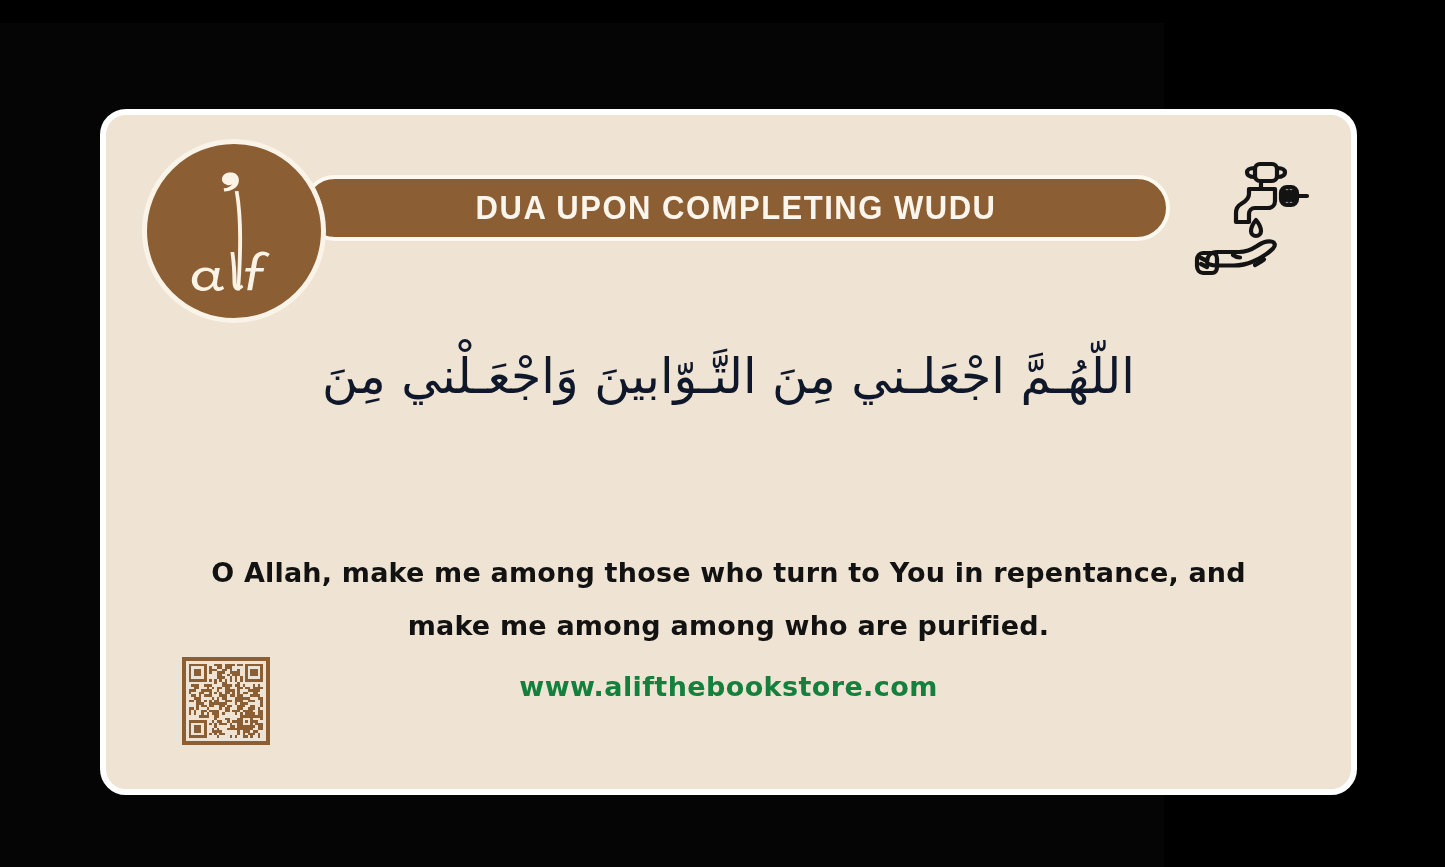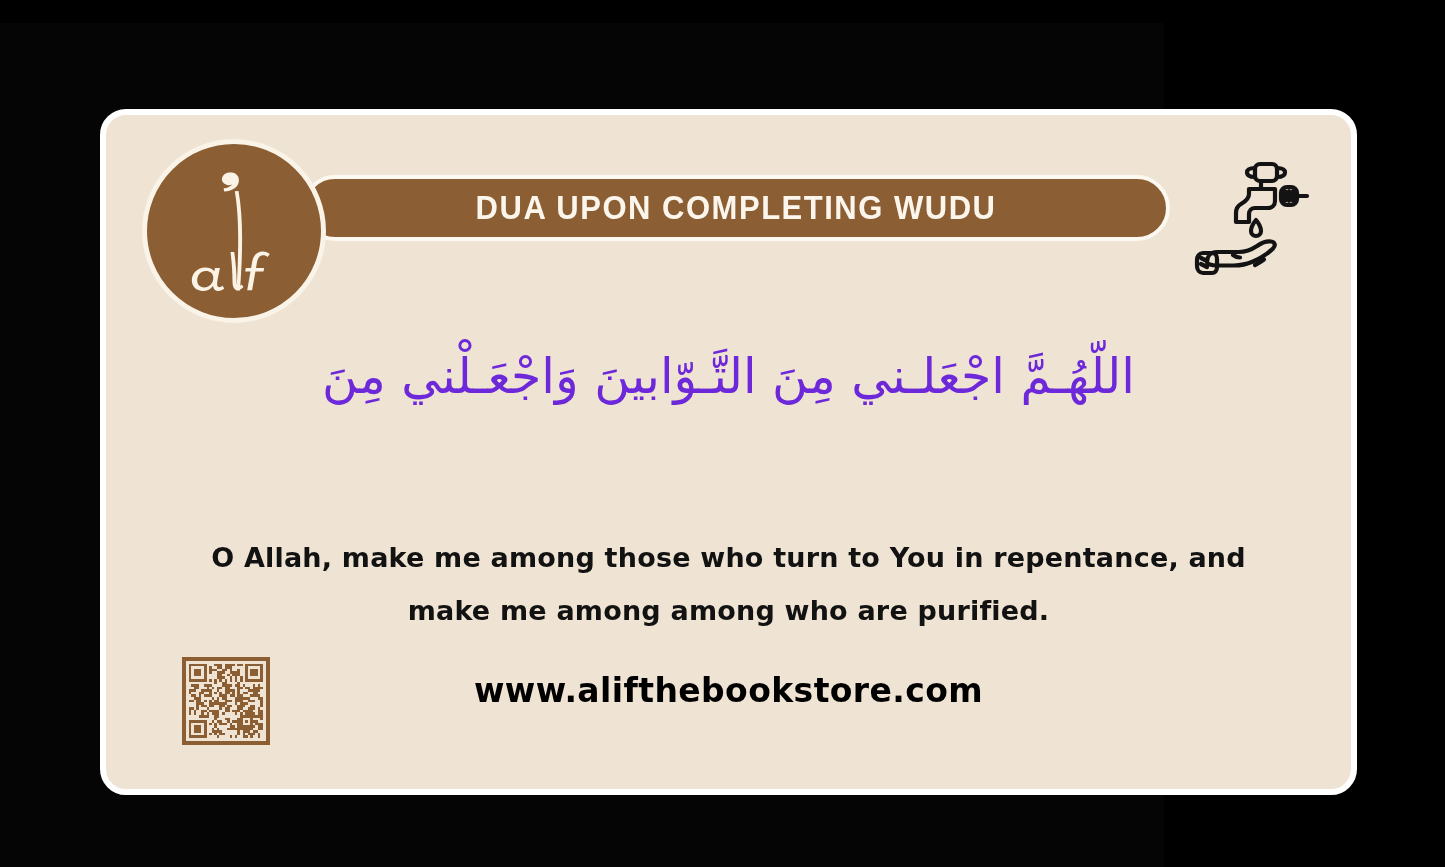--- a/index.html
+++ b/index.html
@@ -102,33 +102,33 @@
   }
 
   
   .arabic {
     position: absolute;
     left: 52px;
     right: 52px;
     top: 222px;
     text-align: center;
     direction: rtl;
-    color: #6d28d9;
+    color: #0f172a;
     font-family: "DejaVu Sans", "Liberation Sans", sans-serif;
     font-size: 49px;
     line-height: 1.62;
     font-weight: 500;
   }
 
   
   .translation {
     position: absolute;
     left: 66px;
     right: 66px;
-    top: 417px;
+    top: 432px;
     text-align: center;
     color: #121212;
     font-family: "DejaVu Sans", "Liberation Sans", sans-serif;
     font-size: 27px;
     font-weight: bold;
     line-height: 1.95;
     letter-spacing: 0.2px;
   }
 
   
@@ -149,23 +149,23 @@
     padding: 0;
   }
   .qr svg { display: block; }
 
   .website {
     position: absolute;
     left: 0;
     right: 0;
     top: 14px;
     text-align: center;
-    color: #000000;
+    color: #15803d;
     font-family: "DejaVu Sans", "Liberation Sans", sans-serif;
-    font-size: 33px;
+    font-size: 27px;
     font-weight: bold;
     letter-spacing: 0.4px;
   }
 </style>
 </head>
 <body>
 
 <div id="stage">
 
   <div id="card">

